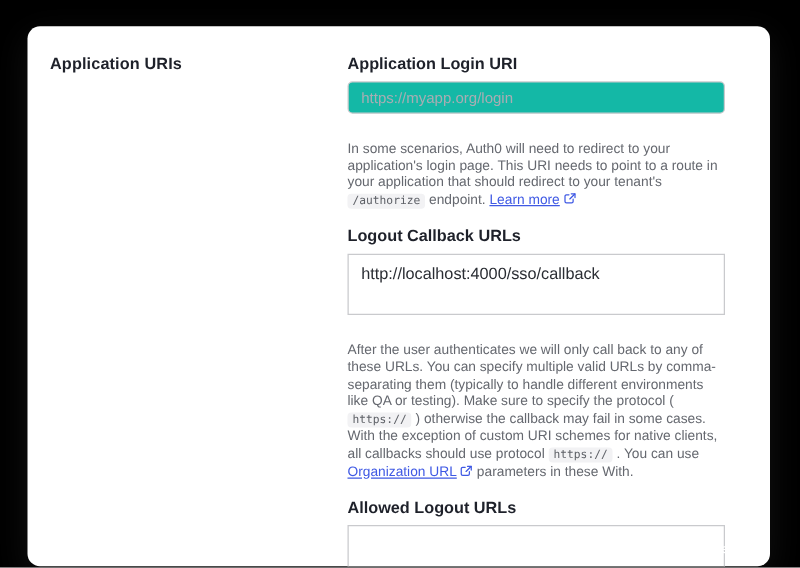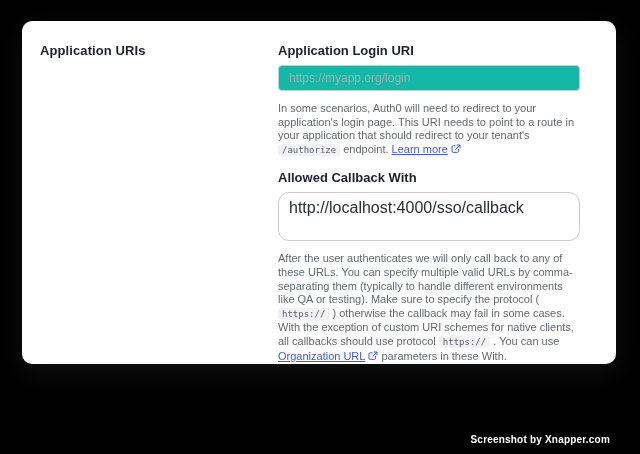--- a/index.html
+++ b/index.html
@@ -8,21 +8,21 @@
     background: #000000;
     font-family: "Liberation Sans", sans-serif;
     position: relative;
     overflow: hidden;
   }
   .card {
     position: absolute;
     left: 22px;
     top: 21px;
     width: 594px;
-    height: 343px;
+    height: 432px;
     background: #ffffff;
     border-radius: 10px;
     box-shadow: 0 8px 28px rgba(40,40,40,0.45);
     display: flex;
     padding: 22px 36px 0 18px;
     overflow: hidden;
   }
   .left-col { width: 238px; flex: 0 0 238px; }
   .section-heading {
     font-size: 13px;
@@ -48,35 +48,35 @@
     font-size: 12px;
     color: #2a2d33;
     font-family: "Liberation Sans", sans-serif;
     outline: none;
     background: #14b8a6;
   }
   .text-input::placeholder { color: #a9adb3; }
   .text-area {
     width: 100%;
     border: 1px solid #c9cacd;
-    border-radius: 11px;
+    border-radius: 0;
     padding: 7px 10px;
-    font-size: 16px;
+    font-size: 13px;
     color: #2a2d33;
     font-family: "Liberation Sans", sans-serif;
     outline: none;
     resize: none;
     display: block;
     background: #fff;
     line-height: 15px;
   }
   .text-area.callback { height: 49px; }
   .text-area.logout { height: 47px; }
   .help {
-    margin-top: 11px;
+    margin-top: 22px;
     font-size: 11px;
     line-height: 13.6px;
     color: #65686f;
   }
   .chip {
     font-family: "DejaVu Sans Mono", monospace;
     font-size: 9px;
     background: #f2f2f4;
     color: #5e6167;
     padding: 1px 4px;
@@ -121,21 +121,21 @@
       <p class="help">
         <span>In some scenarios, Auth0 will need to redirect to your application's login page. This URI needs to point to a route in your application that should redirect to your tenant's </span><code class="chip">/authorize</code><span> endpoint. </span><a class="link"><span>Learn more</span><svg class="ext-icon" width="10" height="10" viewBox="0 0 12 12">
               <path d="M5 2.2H2.6A1.4 1.4 0 0 0 1.2 3.6v5A1.4 1.4 0 0 0 2.6 10h5A1.4 1.4 0 0 0 9 8.6V6.4" fill="none" stroke="currentColor" stroke-width="1.2" stroke-linecap="round"></path>
               <path d="M7.2 1.2h3.6v3.6" fill="none" stroke="currentColor" stroke-width="1.2" stroke-linecap="round" stroke-linejoin="round"></path>
               <path d="M10.6 1.4 5.8 6.2" fill="none" stroke="currentColor" stroke-width="1.2" stroke-linecap="round"></path>
             </svg></a>
       </p>
     </div>
 
     <div class="field">
-      <label class="field-label">Allowed Callback With</label>
+      <label class="field-label">Logout Callback URLs</label>
       <textarea class="text-area callback" style="">http://localhost:4000/sso/callback</textarea>
       <p class="help">
         <span>After the user authenticates we will only call back to any of these URLs. You can specify multiple valid URLs by comma-separating them (typically to handle different environments like QA or testing). Make sure to specify the protocol ( </span><code class="chip">https://</code><span> ) otherwise the callback may fail in some cases. With the exception of custom URI schemes for native clients, all callbacks should use protocol </span><code class="chip">https://</code><span> . You can use </span><a class="link"><span>Organization URL</span><svg class="ext-icon" width="10" height="10" viewBox="0 0 12 12">
               <path d="M5 2.2H2.6A1.4 1.4 0 0 0 1.2 3.6v5A1.4 1.4 0 0 0 2.6 10h5A1.4 1.4 0 0 0 9 8.6V6.4" fill="none" stroke="currentColor" stroke-width="1.2" stroke-linecap="round"></path>
               <path d="M7.2 1.2h3.6v3.6" fill="none" stroke="currentColor" stroke-width="1.2" stroke-linecap="round" stroke-linejoin="round"></path>
               <path d="M10.6 1.4 5.8 6.2" fill="none" stroke="currentColor" stroke-width="1.2" stroke-linecap="round"></path>
             </svg></a><span> parameters in these With.</span>
       </p>
     </div>
 

